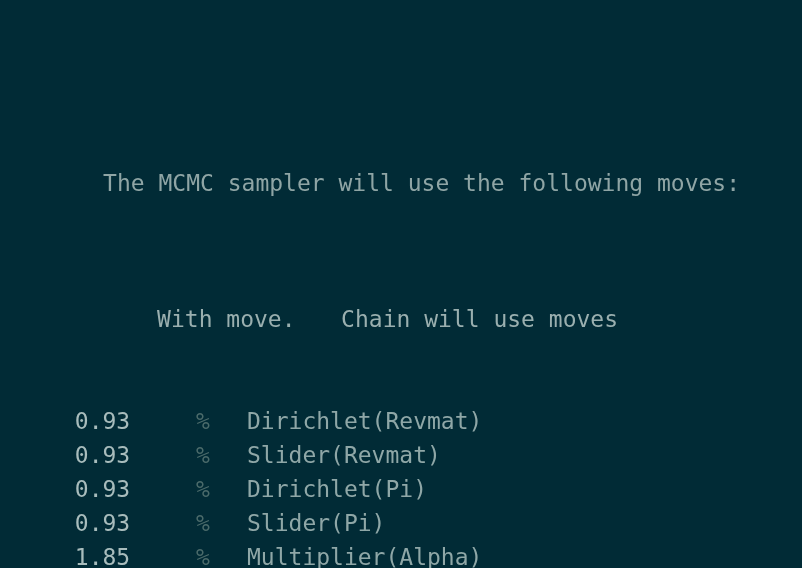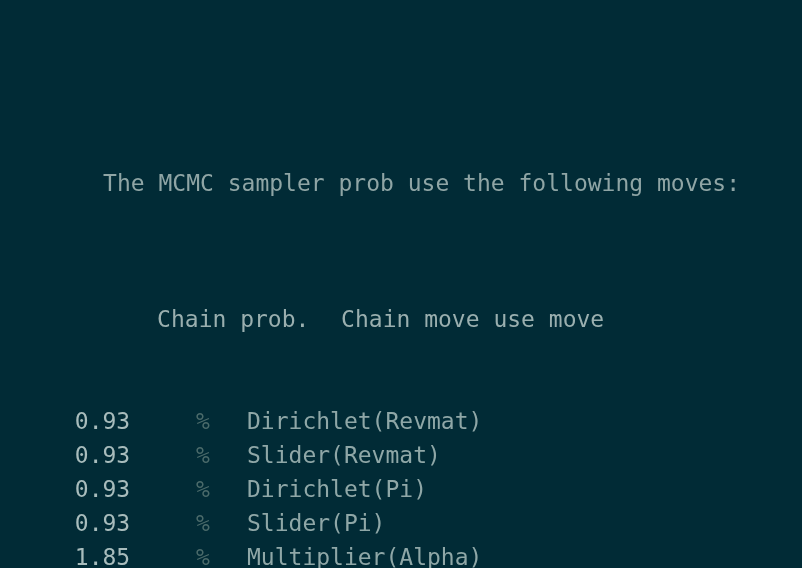--- a/index.html
+++ b/index.html
@@ -68,23 +68,23 @@
     width: 184px;
   }
 </style>
 </head>
 <body>
 
 <div id="terminal">
   <div class="term-body">
 
     <div class="line">
-      <span class="hdr-title">The MCMC sampler prob use the following moves:</span>
+      <span class="hdr-title">The MCMC sampler will use the following moves:</span>
     </div>
 
     <div class="line">
-      <span class="hdr-indent"></span><span class="hdr-cols hdr-prob-label">Chain prob.</span><span class="hdr-cols">Chain move use move</span>
+      <span class="hdr-indent"></span><span class="hdr-cols hdr-prob-label">With move.</span><span class="hdr-cols">Chain will use moves</span>
     </div>
 
     <div id="rows"><div class="line"><span class="prob col-prob">0.93</span><span class="pct col-pct">%</span><span class="move col-move">Dirichlet(Revmat)</span></div><div class="line"><span class="prob col-prob">0.93</span><span class="pct col-pct">%</span><span class="move col-move">Slider(Revmat)</span></div><div class="line"><span class="prob col-prob">0.93</span><span class="pct col-pct">%</span><span class="move col-move">Dirichlet(Pi)</span></div><div class="line"><span class="prob col-prob">0.93</span><span class="pct col-pct">%</span><span class="move col-move">Slider(Pi)</span></div><div class="line"><span class="prob col-prob">1.85</span><span class="pct col-pct">%</span><span class="move col-move">Multiplier(Alpha)</span></div></div>
 
   </div>
 </div>
 
 </body></html>

